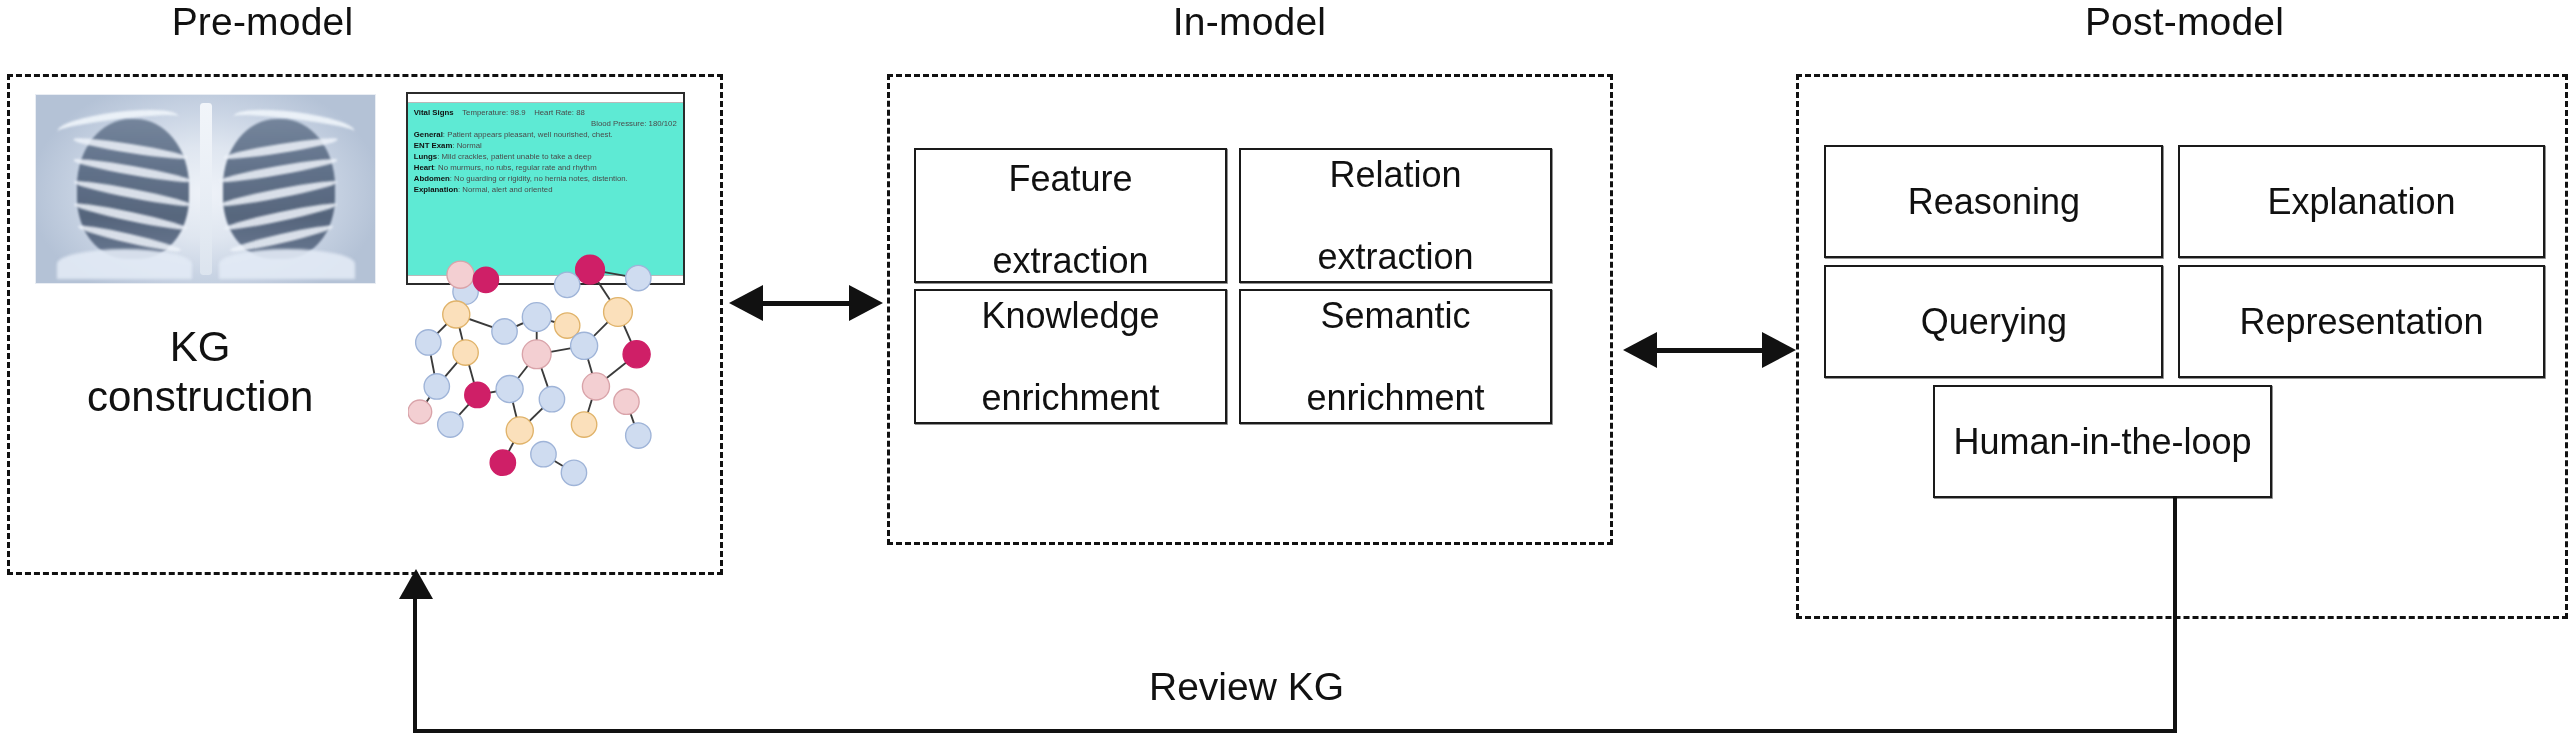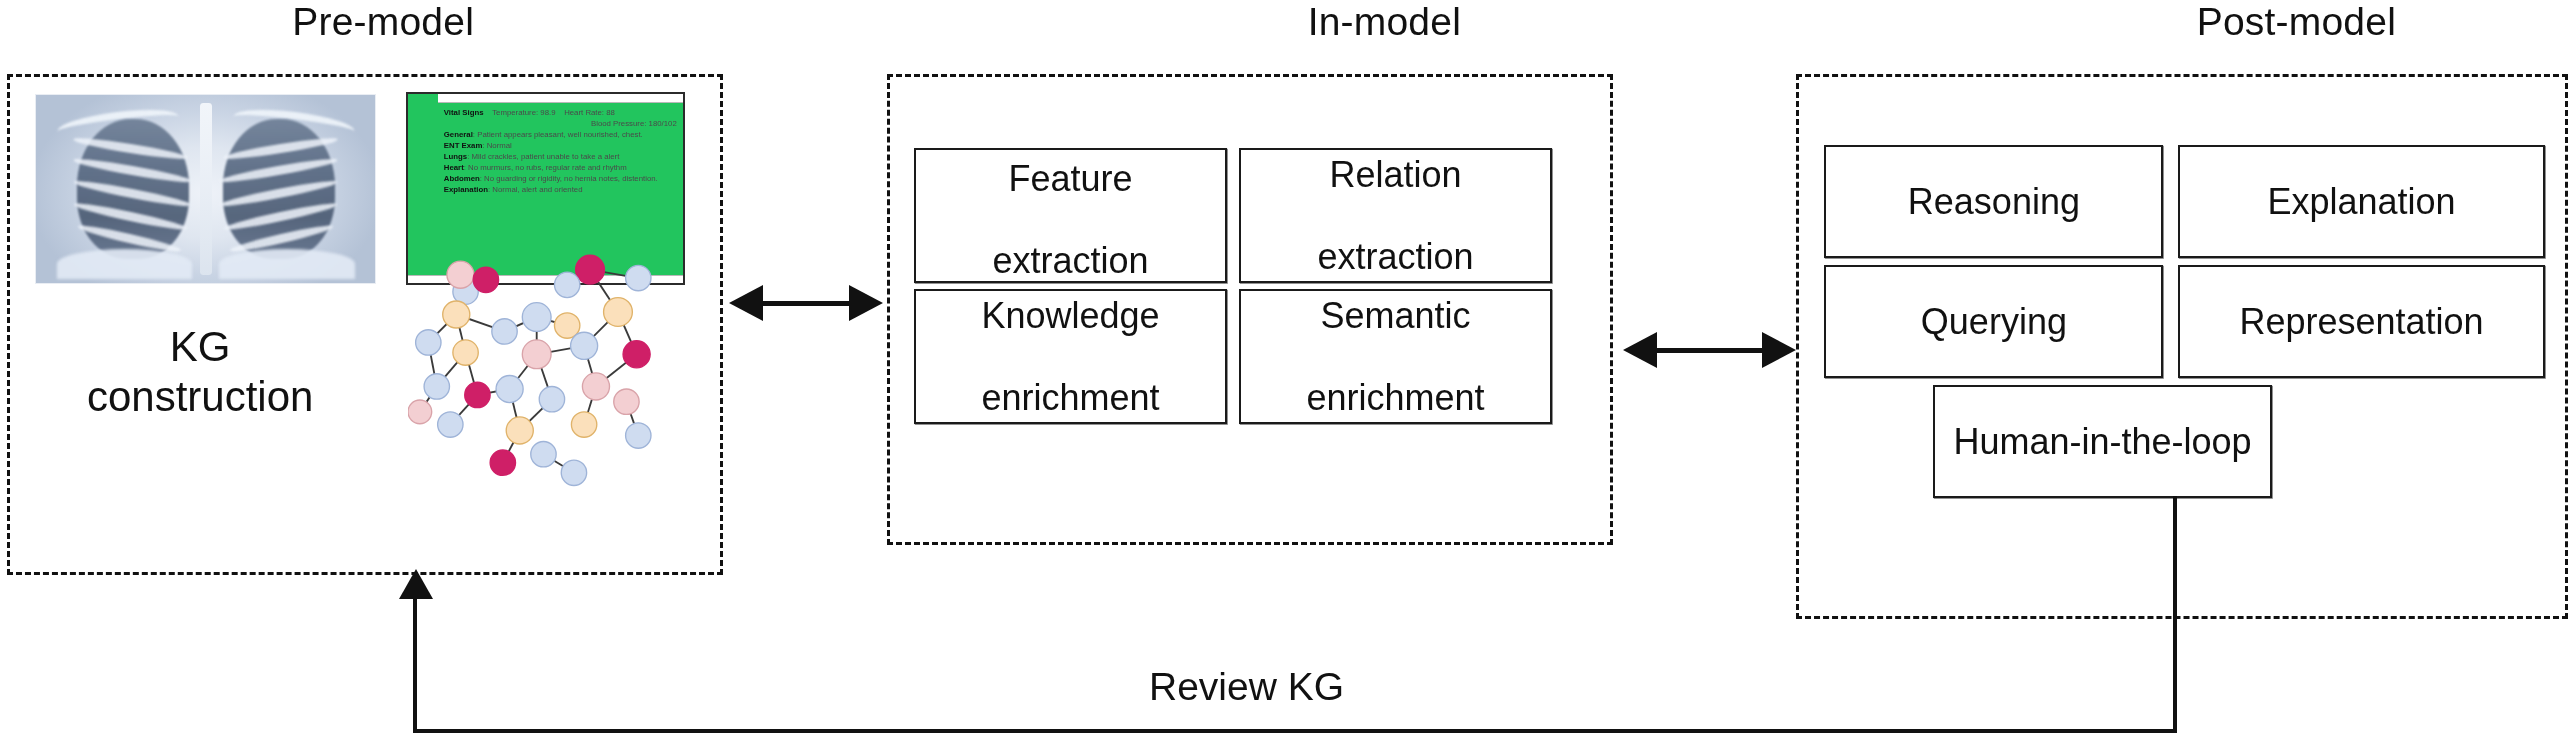--- a/index.html
+++ b/index.html
@@ -3,21 +3,21 @@
 <meta charset="utf-8">
 <style>
   html,body{margin:0;padding:0;background:#ffffff;}
   body{width:2576px;height:741px;position:relative;overflow:hidden;
        font-family:"Liberation Sans","DejaVu Sans",sans-serif;color:#000;}
 
   .stage{position:absolute;left:0;top:0;width:2576px;height:741px;}
 
   
   .stage-title{position:absolute;font-size:39px;line-height:1;letter-spacing:0.2px;
-               text-align:right;white-space:nowrap;color:#111;}
+               text-align:center;white-space:nowrap;color:#111;}
 
   
   .phase{position:absolute;border:3.4px dashed #111;background:#fff;box-sizing:border-box;}
 
   
   .card{position:absolute;box-sizing:border-box;border:2.5px solid #1a1a1a;
         background:#fff;display:flex;align-items:center;justify-content:center;
         text-align:center;font-size:36px;line-height:1.14;color:#111;
         box-shadow:0.8px 0.8px 0 #777;}
   .card span{display:block;padding:0 5.1px;}
@@ -49,22 +49,22 @@
   .xr-spine{position:absolute;left:48.2%;top:4%;width:3.6%;height:92%;
             background:linear-gradient(180deg,#f4f7fb,#dde5ef);border-radius:3.4px;opacity:.95;}
   .xr-rib{position:absolute;height:8.5px;border-radius:50%;
           background:rgba(238,243,250,.85);filter:blur(1px);}
   .xr-clav{position:absolute;top:9%;width:36%;height:9%;
            border-top:7.6px solid rgba(240,245,251,.9);border-radius:50%;filter:blur(0.8px);}
   .xr-diaph{position:absolute;bottom:2%;width:40%;height:16%;
             background:rgba(226,234,245,.9);filter:blur(1.7px);}
 
   
-  .note{position:absolute;background:#22c55e;border:2.5px solid #2b2b2b;box-sizing:border-box;
-        overflow:hidden;padding-left:30px;}
+  .note{position:absolute;background:#5eead4;border:2.5px solid #2b2b2b;box-sizing:border-box;
+        overflow:hidden;}
   .note-bar{height:7.6px;background:#fff;border-bottom:1.7px solid #b9b9b9;}
   .note-bar.bot{border-bottom:none;border-top:1.7px solid #b9b9b9;}
   .note-body{padding:4.2px 6px 1.7px 6px;font-size:7.8px;line-height:1.42;color:#4a4a4a;
              font-family:"Liberation Sans","DejaVu Sans",sans-serif;}
   .note-body b{color:#111;}
   .note-ind{display:block;text-align:right;}
 
   
   .kg{position:absolute;}
 </style>
@@ -99,21 +99,21 @@
       <div class="xr-diaph" style="right:6%;border-radius:50% 50% 0 0;"></div>
     </div>
 
     <div class="note" style="left:396px;top:15.2px;width:279px;height:193px;">
       <div class="note-bar"></div>
       <div class="note-body">
         <div><b>Vital Signs</b>&nbsp;&nbsp;&nbsp;&nbsp;<span>Temperature: 98.9</span>&nbsp;&nbsp;&nbsp;&nbsp;<span>Heart Rate: 88</span></div>
         <div class="note-ind"><span>Blood Pressure: 180/102</span></div>
         <div><b>General</b>: <span>Patient appears pleasant, well nourished, chest.</span></div>
         <div><b>ENT Exam</b>: <span>Normal</span></div>
-        <div><b>Lungs</b>: <span>Mild crackles, patient unable to take a alert</span></div>
+        <div><b>Lungs</b>: <span>Mild crackles, patient unable to take a deep</span></div>
         <div><b>Heart</b>: <span>No murmurs, no rubs, regular rate and rhythm</span></div>
         <div><b>Abdomen</b>: <span>No guarding or rigidity, no hernia notes, distention.</span></div>
         <div><b>Explanation</b>: <span>Normal, alert and oriented</span></div>
       </div>
       <div class="note-bar bot" style="position:absolute;left:0;right:0;bottom:0;"></div>
     </div>
 
     <div style="position:absolute;left:25.4px;top:245px;width:330px;text-align:center;
                 font-size:42px;line-height:1.2;color:#111;">
       <div>KG</div>

